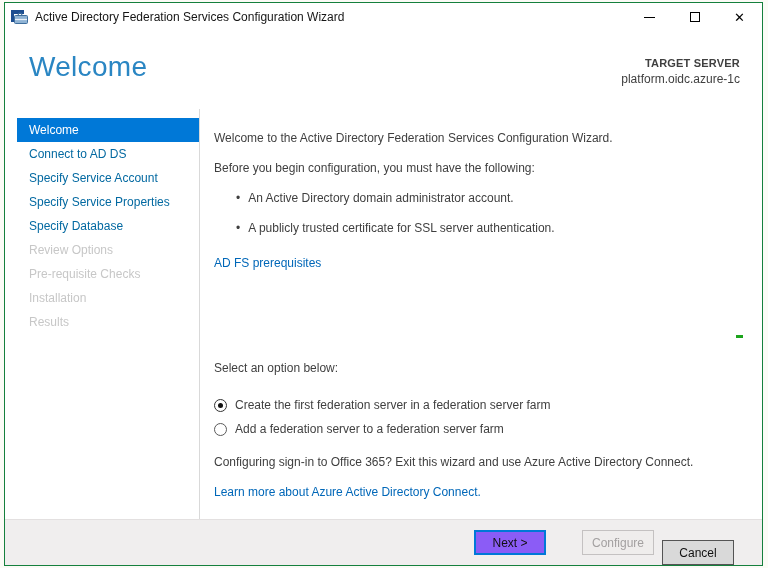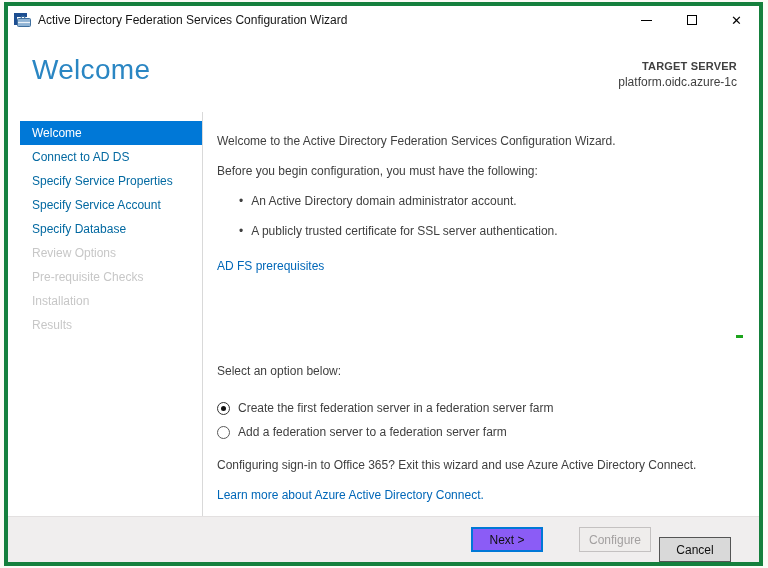--- a/index.html
+++ b/index.html
@@ -5,21 +5,21 @@
   * { margin:0; padding:0; box-sizing:border-box; }
   html,body { width:768px; height:568px; }
   body {
     font-family:"Liberation Sans", sans-serif;
     background:#fbfbf6;
     position:relative;
     overflow:hidden;
   }
   .window {
     position:absolute; left:4px; top:2px; width:759px; height:564px;
-    background:#ffffff; border:4px solid #15803d;
+    background:#ffffff; border:1px solid #15803d;
     display:flex; flex-direction:column;
   }
   
   .titlebar { height:28px; display:flex; align-items:center; padding-left:6px; flex:0 0 auto; }
   .app-icon { width:18px; height:16px; flex:0 0 auto; }
   .titlebar-title { font-size:12px; color:#151515; margin-left:6px; white-space:nowrap; }
   .win-controls { margin-left:auto; display:flex; height:100%; }
   .win-ctrl { width:45px; height:100%; display:flex; align-items:center; justify-content:center; cursor:default; }
   .glyph-min { width:11px; height:1px; background:#000; }
   .glyph-max { width:10px; height:10px; border:1px solid #000; }
@@ -96,22 +96,22 @@
       <div class="target-label">TARGET SERVER</div>
       <div class="target-value">platform.oidc.azure-1c</div>
     </div>
   </div>
 
   <div class="main">
 
     <div class="sidebar">
       <div class="side-item active">Welcome</div>
       <div class="side-item">Connect to AD DS</div>
+      <div class="side-item">Specify Service Account</div>
       <div class="side-item">Specify Service Properties</div>
-      <div class="side-item">Specify Service Account</div>
       <div class="side-item">Specify Database</div>
       <div class="side-item disabled">Review Options</div>
       <div class="side-item disabled">Pre-requisite Checks</div>
       <div class="side-item disabled">Installation</div>
       <div class="side-item disabled">Results</div>
     </div>
 
     <div class="content">
       <p class="para">Welcome to the Active Directory Federation Services Configuration Wizard.</p>
       <p class="para">Before you begin configuration, you must have the following:</p>

